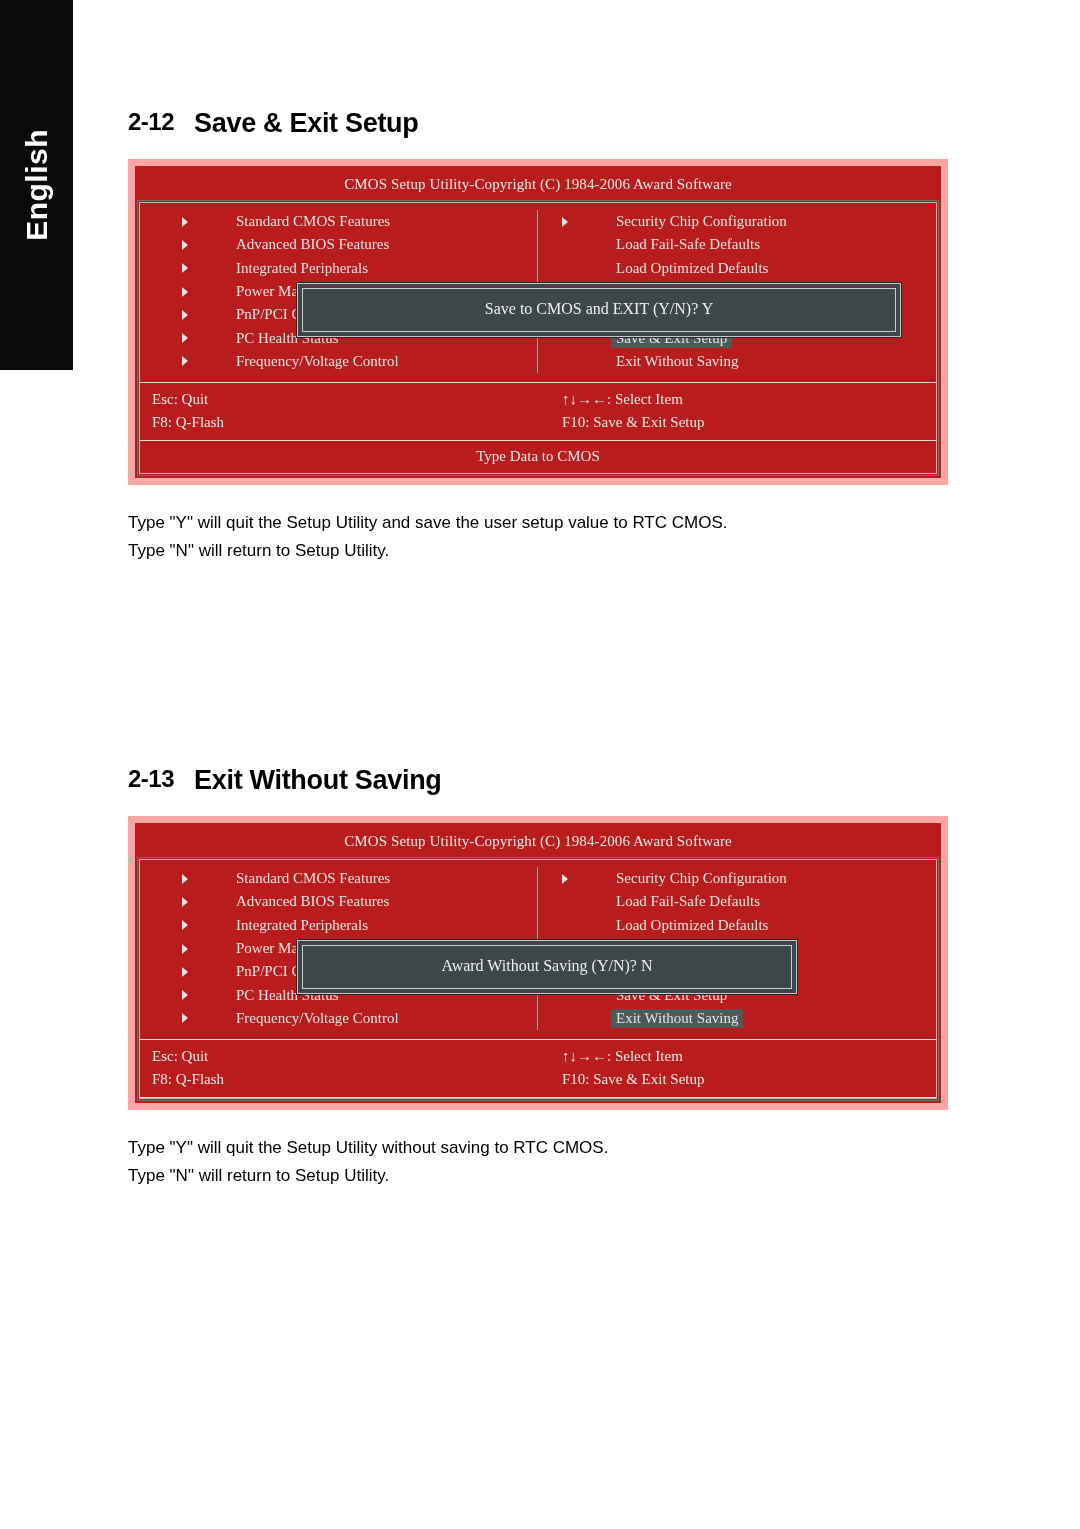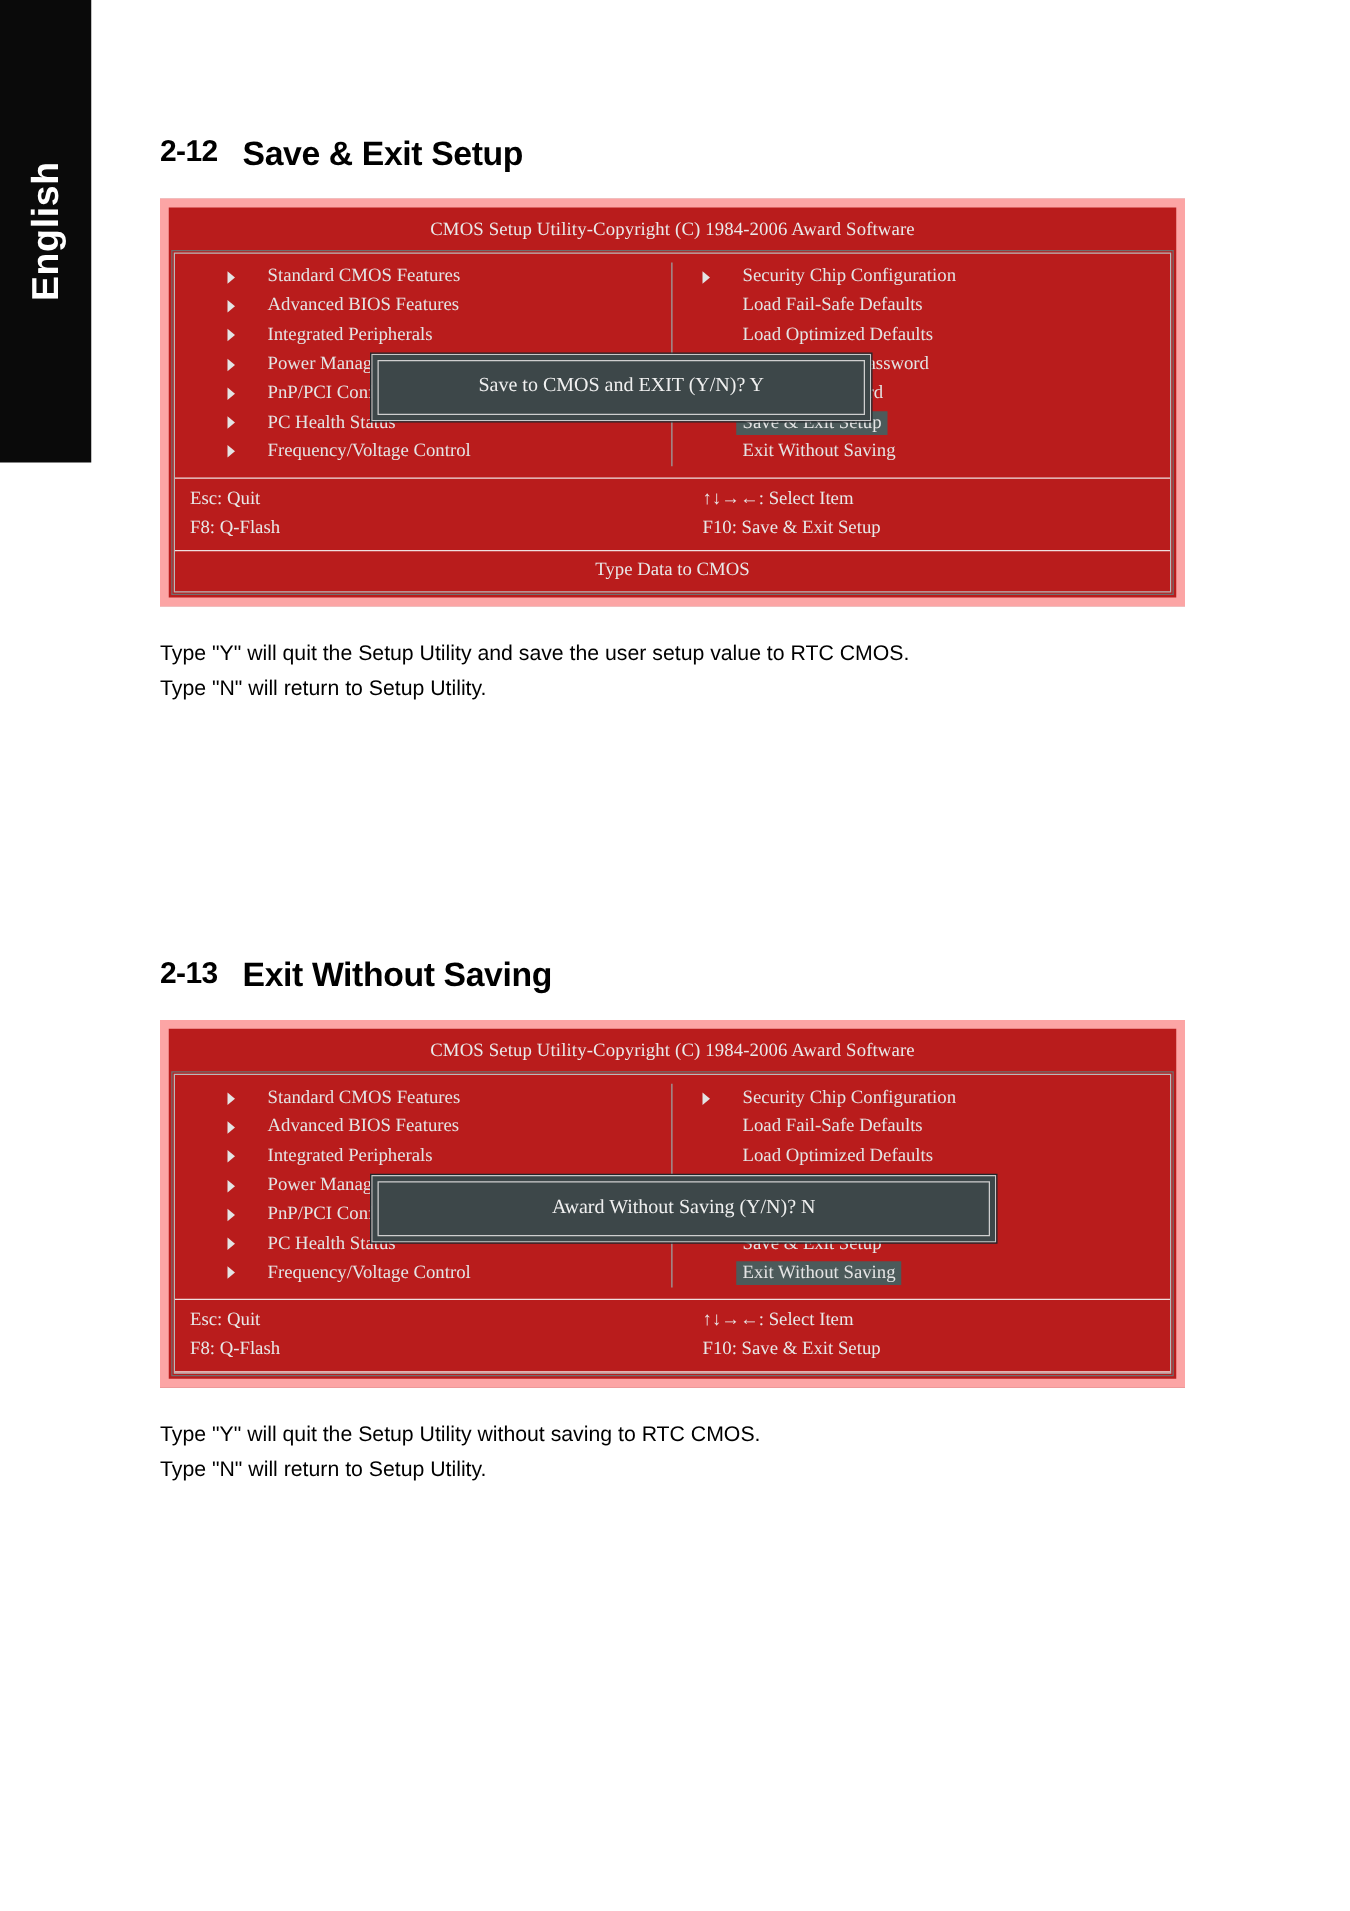--- a/index.html
+++ b/index.html
@@ -105,20 +105,21 @@
   .bios-col-right {
     padding-left: 24px;
   }
   .bios-item {
     display: flex;
     align-items: center;
     height: 23.3px;
     font-size: 15px;
     color: #e4e4e4;
     white-space: nowrap;
+    gap: 22px;
   }
   .bios-item .tri {
     display: inline-block;
     width: 0;
     height: 0;
     border-left: 6px solid #e4e4e4;
     border-top: 5px solid transparent;
     border-bottom: 5px solid transparent;
     margin-right: 26px;
     flex: 0 0 auto;
@@ -289,21 +290,21 @@
           </div>
           <div class="bios-keys-col right">
             <div class="bios-key">↑↓→←: Select Item</div>
             <div class="bios-key">F10: Save &amp; Exit Setup</div>
           </div>
         </div>
 
         <div class="bios-status">Type Data to CMOS</div>
       </div>
 
-      <div class="bios-dialog" style="left:162px; top:117px; width:400px;">
+      <div class="bios-dialog" style="left:162px; top:117px; width:604px;">
         <div class="bios-dialog-inner">Save to CMOS and EXIT (Y/N)? Y</div>
       </div>
     </div>
 
     <div class="para" style="margin-top:24px;">
       <div>Type "Y" will quit the Setup Utility and save the user setup value to RTC CMOS.</div>
       <div>Type "N" will return to Setup Utility.</div>
     </div>
   </div>
 

